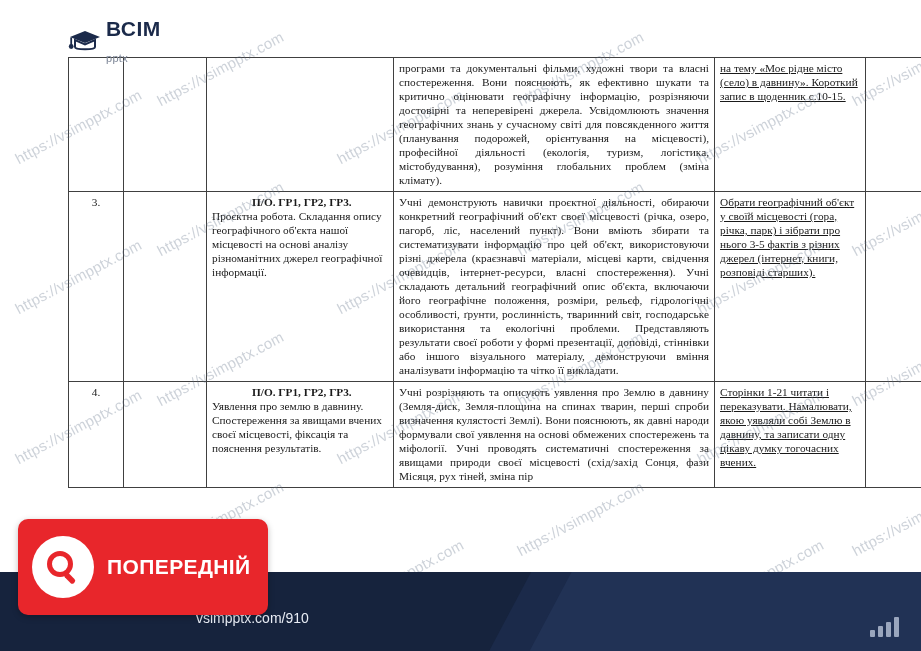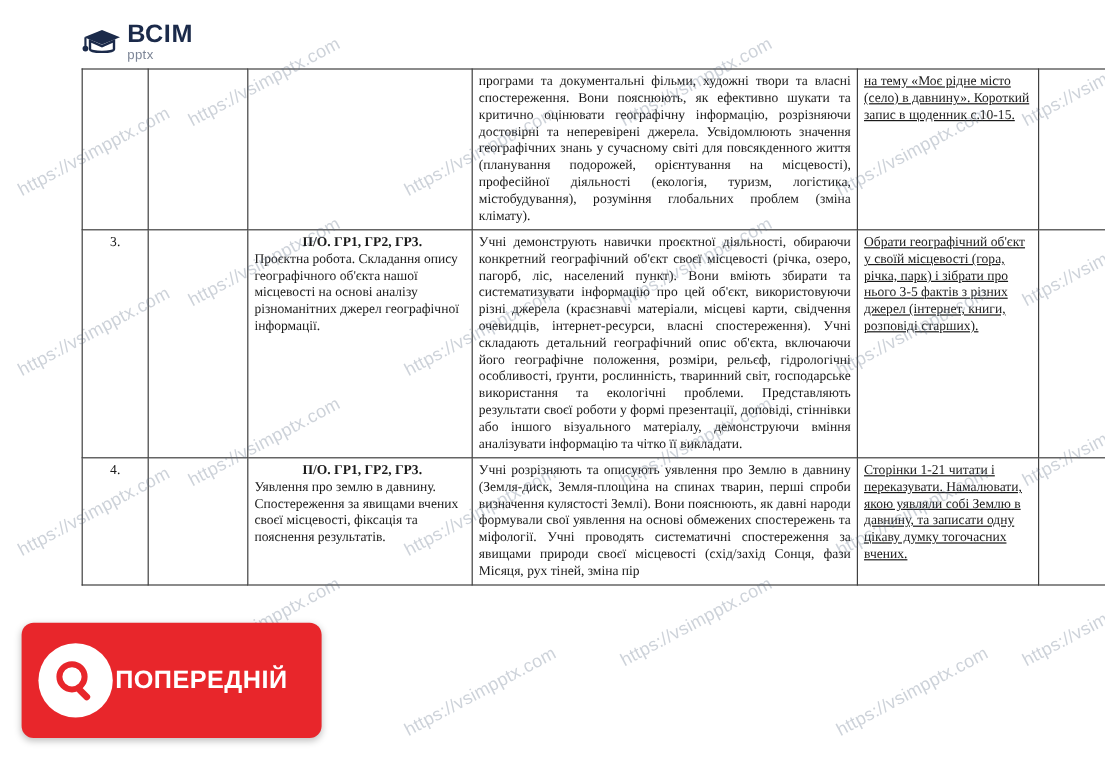--- a/index.html
+++ b/index.html
@@ -45,21 +45,21 @@
     font-family: "Liberation Sans", sans-serif;
     font-weight: bold;
     font-size: 21px;
     color: #1b2a4a;
     letter-spacing: 0.5px;
   }
   .logo-sub {
     font-family: "Liberation Sans", sans-serif;
     font-size: 11px;
     color: #7c8596;
-    margin-top: 2px;
+    margin-top: 14px;
     letter-spacing: 0.3px;
   }
 
   
   .table-area {
     position: absolute;
     top: 57px;
     left: 68px;
     width: 845px;
   }
@@ -182,21 +182,21 @@
     margin-left: 14px;
     border-radius: 50%;
     background: #ffffff;
     display: flex;
     align-items: center;
     justify-content: center;
     flex: none;
   }
   .preview .mag svg { display:block; }
   .preview .ptext {
-    margin-left: 2px;
+    margin-left: 13px;
     color: #ffffff;
     font-family: "Liberation Sans", sans-serif;
     font-weight: bold;
     font-size: 21px;
     line-height: 1.12;
     letter-spacing: 0.4px;
   }
 </style>
 </head>
 <body>
@@ -274,20 +274,29 @@
       <span class="wm" style="left: 690px; top: 118px;">https://vsimpptx.com</span>
       <span class="wm" style="left: 690px; top: 268px;">https://vsimpptx.com</span>
       <span class="wm" style="left: 690px; top: 418px;">https://vsimpptx.com</span>
       <span class="wm" style="left: 690px; top: 568px;">https://vsimpptx.com</span>
       <span class="wm" style="left: 845px; top: 60px;">https://vsimpptx.com</span>
       <span class="wm" style="left: 845px; top: 210px;">https://vsimpptx.com</span>
       <span class="wm" style="left: 845px; top: 360px;">https://vsimpptx.com</span>
       <span class="wm" style="left: 845px; top: 510px;">https://vsimpptx.com</span>
     </div>
 
+  <div class="footer-band">
+    <span class="footer-url">vsimpptx.com/910</span>
+    <span class="bars">
+      <i style="height:7px"></i>
+        <i style="height:11px"></i>
+        <i style="height:15px"></i>
+        <i style="height:20px"></i>
+    </span>
+  </div>
 
   <div class="preview">
     <span class="mag">
       <svg width="40" height="40" viewBox="0 0 40 40">
         <circle cx="17" cy="17" r="10.5" fill="none" stroke="#e8262b" stroke-width="5"></circle>
         <rect x="24" y="24.5" width="13" height="5.6" rx="2.5" fill="#e8262b" transform="rotate(45 24 24.5)"></rect>
       </svg>
     </span>
     <span class="ptext">
       <span>ПОПЕРЕДНІЙ</span><br>

